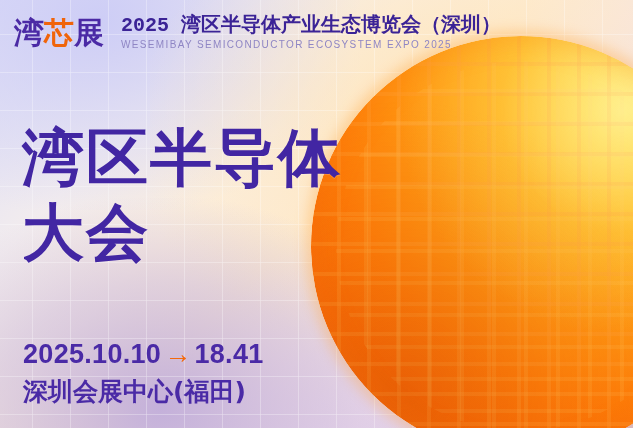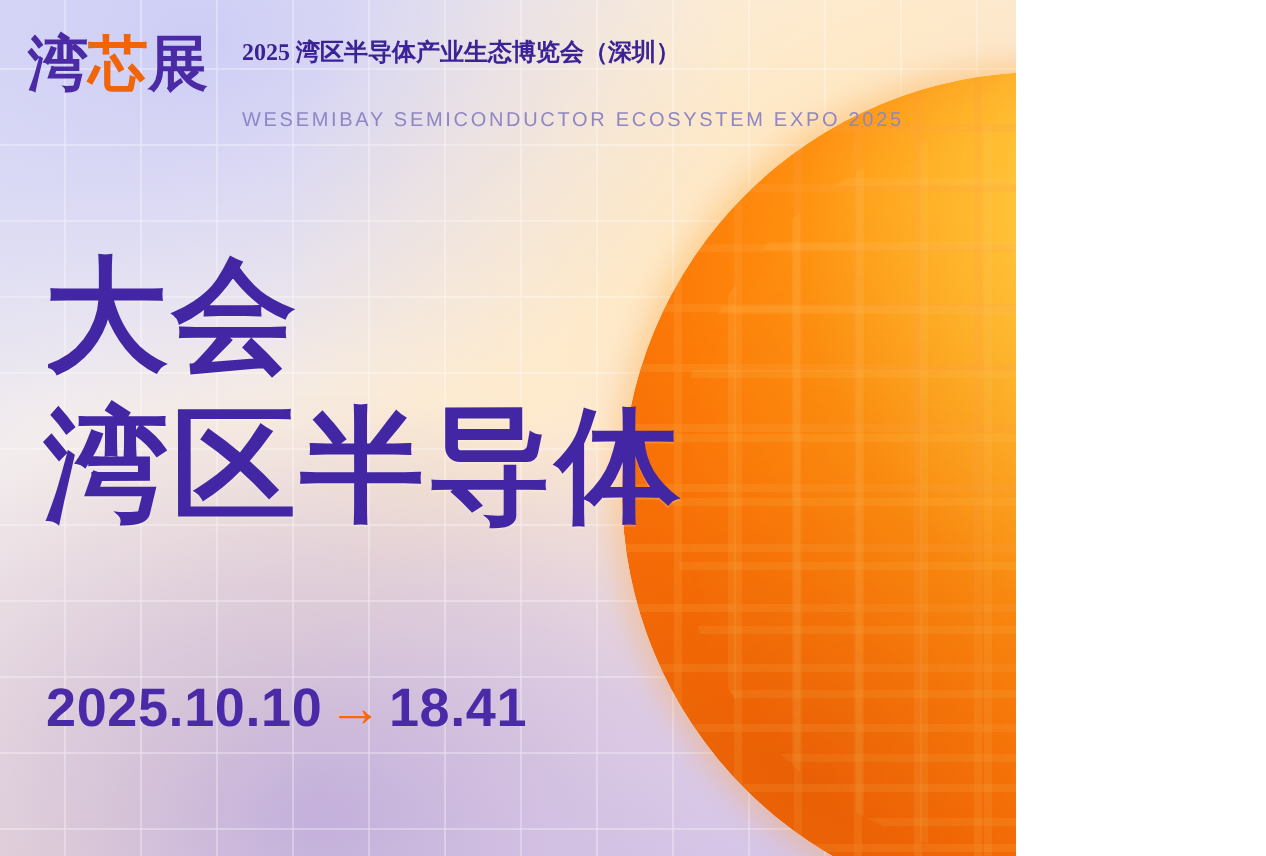--- a/index.html
+++ b/index.html
@@ -2,21 +2,21 @@
 <html><head>
 <meta charset="utf-8">
 <style>
   html,body{margin:0;padding:0;}
   body{
     width:633px;height:428px;overflow:hidden;
     font-family:"Liberation Sans","DejaVu Sans",sans-serif;
     background:#ffffff;
   }
   #poster{
-    position:relative;width:508px;height:428px;overflow:hidden;
+    position:relative;width:633px;height:428px;overflow:hidden;
     background:
       linear-gradient(135deg,
         #dcdcf7 0%,
         #e4e2f3 11%,
         #f2ecee 24%,
         #fbeede 38%,
         #fdebd2 50%,
         #f8e6e0 62%,
         #efddea 74%,
         #ddcdea 86%,
@@ -102,27 +102,27 @@
   .header{position:absolute;left:14px;top:14px;display:flex;align-items:flex-start;}
   .logo{
     font-family:"DejaVu Sans","Liberation Sans",sans-serif;
     font-weight:bold;font-size:30px;line-height:1;
     color:#4b2aa5;letter-spacing:0px;white-space:nowrap;
     position:relative;top:4px;
   }
   .logo .chip{color:#f0640a;}
   .hdr-text{margin-left:17px;position:relative;top:2px;}
   .hdr-cn{
-    font-family:Liberation Serif, serif;
-    font-weight:bold;font-size:12px;line-height:20px;color:#3b2396;white-space:nowrap;
+    font-family:Liberation Mono, monospace;
+    font-weight:bold;font-size:20px;line-height:20px;color:#3b2396;white-space:nowrap;
   }
   .hdr-en{
     font-family:"Liberation Sans",sans-serif;
     font-size:10px;line-height:14px;color:#8f86c4;
-    letter-spacing:1.35px;white-space:nowrap;margin-top:18px;text-align:center;
+    letter-spacing:1.35px;white-space:nowrap;margin-top:2px;
   }
 
   
   .title{
     position:absolute;left:22px;top:120px;
     font-family:"DejaVu Sans","Liberation Sans",sans-serif;
     font-weight:bold;color:#4226a3;
     font-size:62px;line-height:75px;letter-spacing:2px;
     text-shadow:0 1px 0 rgba(255,255,255,.18);
   }
@@ -163,21 +163,22 @@
 
   <div class="header">
     <div class="logo"><span>湾</span><span class="chip">芯</span><span>展</span></div>
     <div class="hdr-text">
       <div class="hdr-cn">2025 湾区半导体产业生态博览会（深圳）</div>
       <div class="hdr-en">WESEMIBAY SEMICONDUCTOR ECOSYSTEM EXPO  2025</div>
     </div>
   </div>
 
   <div class="title">
+    <div class="title-line">湾区半导体</div>
     <div class="title-line">大会</div>
-    <div class="title-line">湾区半导体</div>
   </div>
 
   <div class="footer">
     <div class="date"><span>2025.10.10</span><span class="arrow">→</span><span>18.41</span></div>
+    <div class="venue">深圳会展中心(福田)</div>
   </div>
 
 </div>
 
 </body></html>

